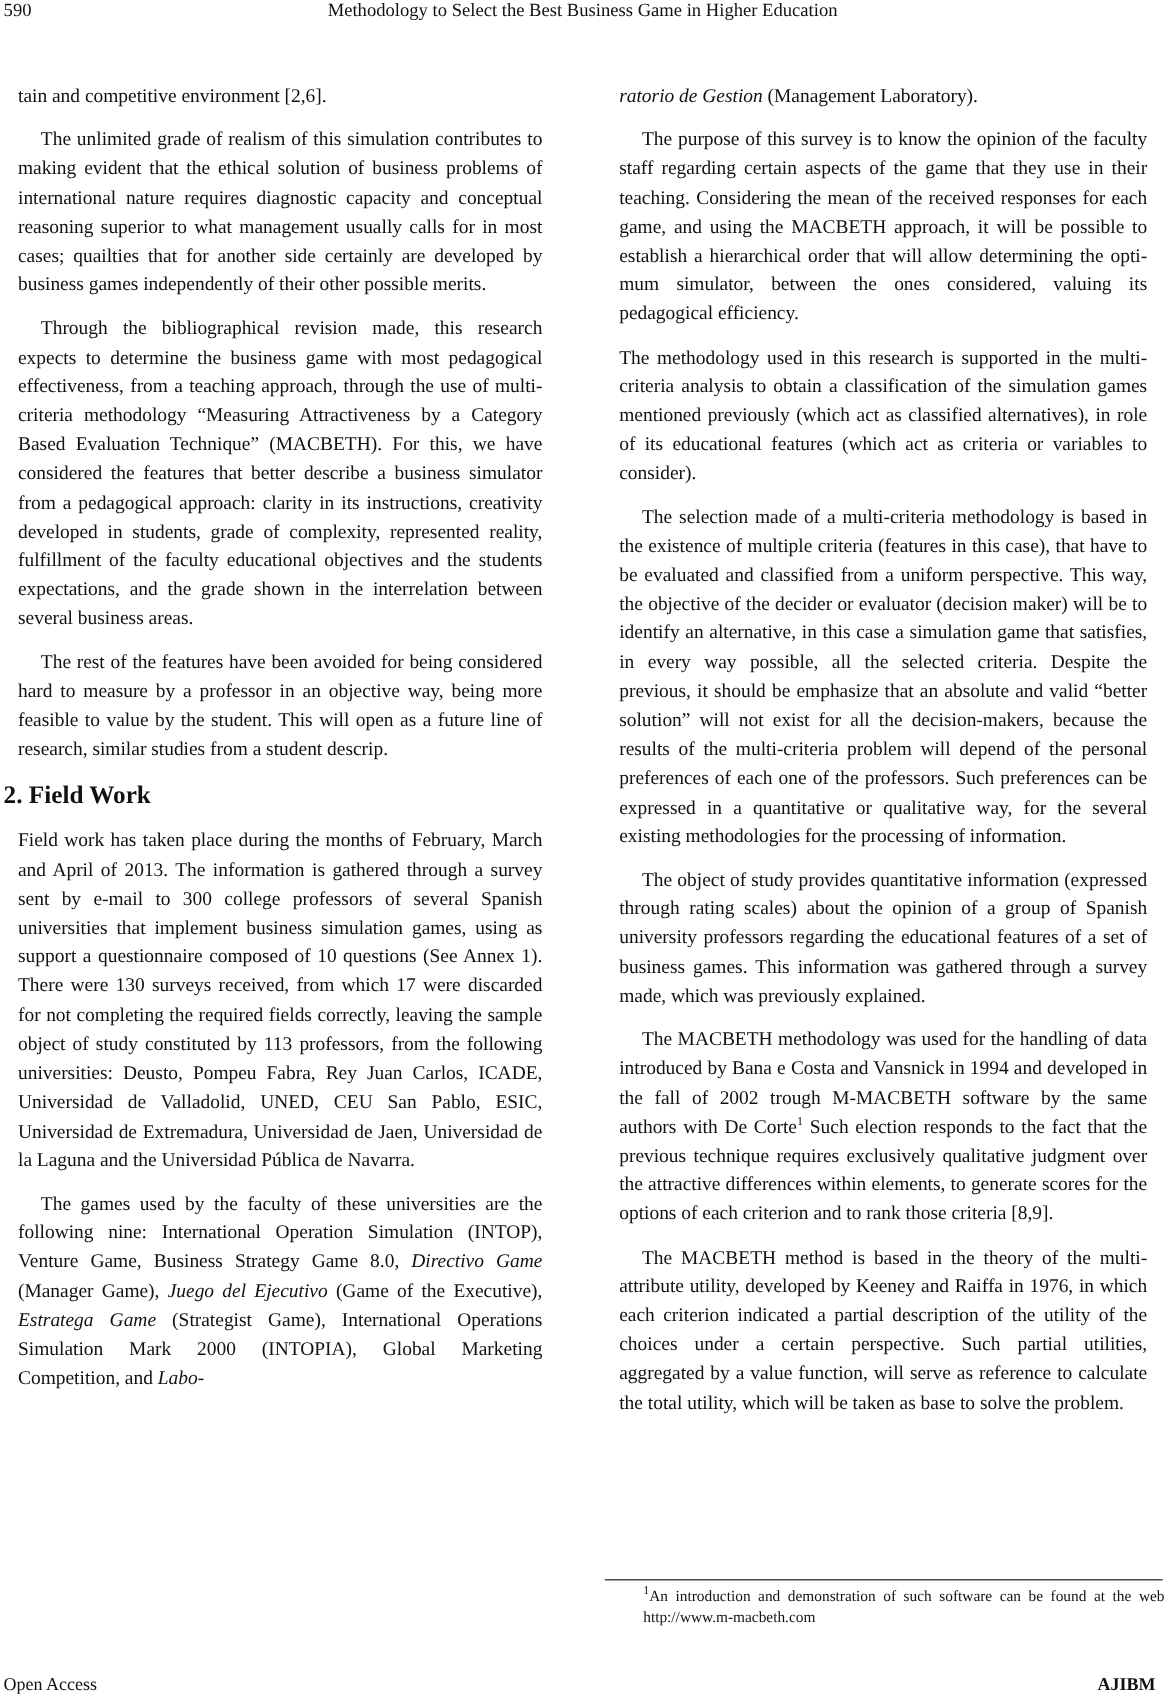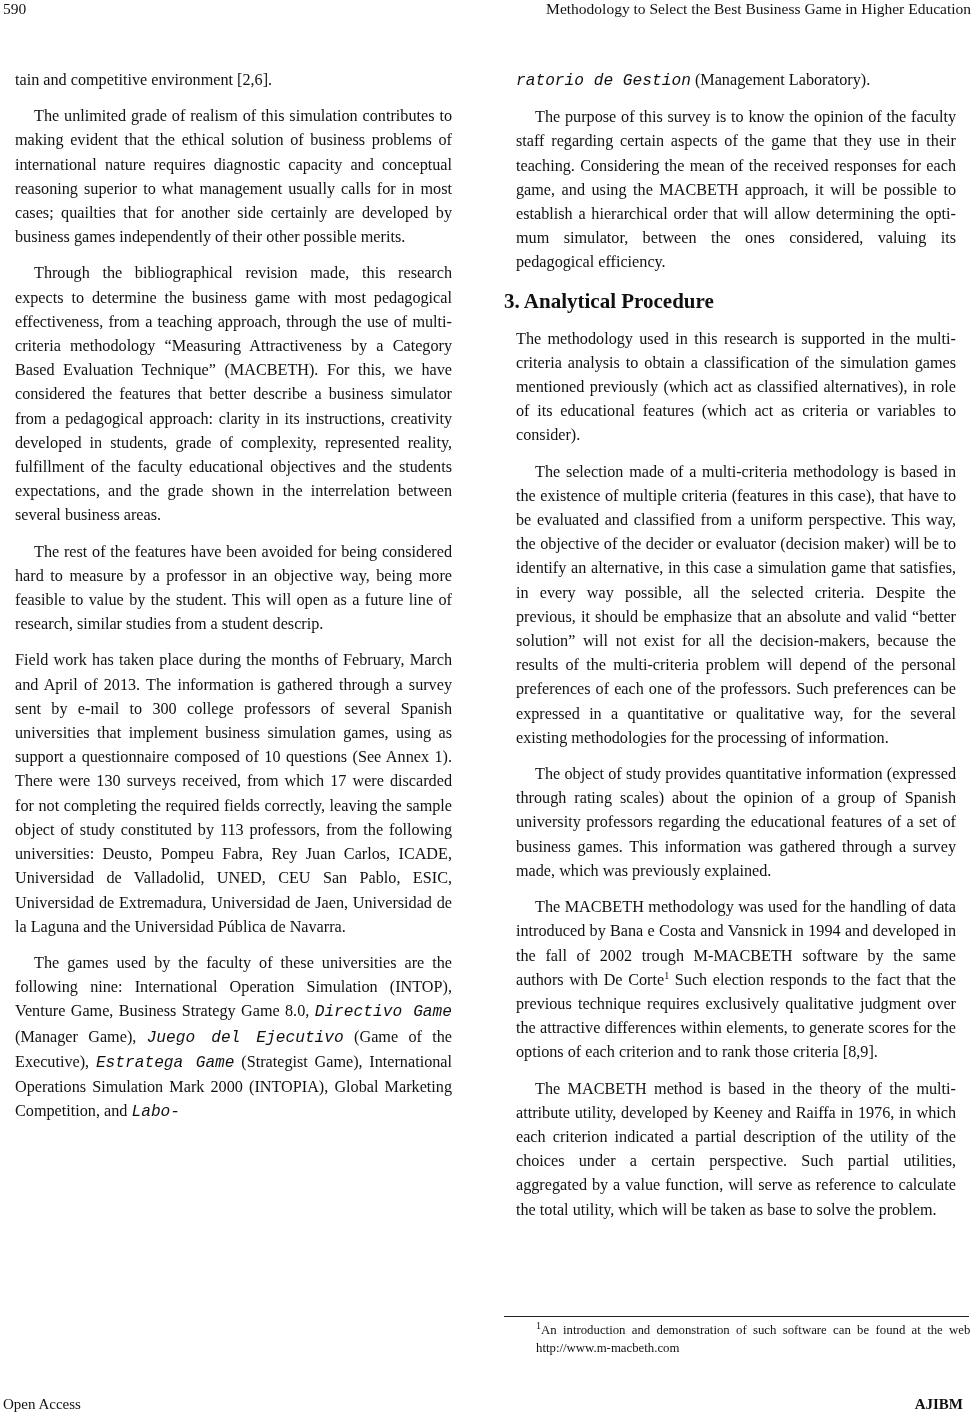--- a/index.html
+++ b/index.html
@@ -5,35 +5,35 @@
   html, body { margin: 0; padding: 0; background: #ffffff; }
   body {
     width: 971px; height: 1414px; position: relative; overflow: hidden;
     font-family: "Liberation Serif", serif; color: #111111;
   }
   .running-head {
     position: absolute; top: 0; left: 0; width: 971px; height: 22px;
     font-size: 15.5px; line-height: 18px;
   }
   .running-head .page-num { position: absolute; left: 3px; top: 0; }
-  .running-head .title { position: absolute; left: 0; right: 0; top: 0; text-align: right; }
+  .running-head .title { position: absolute; left: 0; right: 0; top: 0; text-align: center; }
 
   .col {
     position: absolute; top: 56px; font-size: 16.2px; line-height: 24.2px;
     text-align: justify; hyphens: manual;
   }
   .col-left { left: 3px; width: 461px; }
   .col-right { left: 504px; width: 464px; }
   .col p { margin: 12px; }
   .col p.indent { text-indent: 19px; }
   .col p.sp { margin-top: 6px; }
   .col h2 {
     font-size: 21px; font-weight: bold; margin: 12px 0 6px 0; line-height: 28px;
   }
-  .col i { font-style: italic; font-family: Liberation Mono, monospace; }
+  .col i { font-style: italic; }
   sup { font-size: 10px; line-height: 0; vertical-align: super; }
 
   .footnote-rule {
     position: absolute; left: 504px; width: 465px; top: 1316px; height: 0;
     border-top: 1.3px solid #222;
   }
   .footnote {
     position: absolute; left: 536px; width: 462px; top: 1322px;
     font-size: 12.8px; line-height: 17.5px; text-align: justify;
   }
@@ -50,28 +50,28 @@
 <div class="running-head">
   <span class="page-num">590</span>
   <span class="title">Methodology to Select the Best Business Game in Higher Education</span>
 </div>
 
 <div class="col col-left">
   <p>tain and competitive environment [2,6].</p>
   <p class="indent sp">The unlimited grade of realism of this simulation con­tributes to making evident that the ethical solution of business problems of international nature requires diag­nostic capacity and conceptual reasoning superior to what management usually calls for in most cases; quail­ties that for another side certainly are developed by business games independently of their other possible me­rits.</p>
   <p class="indent sp">Through the bibliographical revision made, this re­search expects to determine the business game with most pedagogical effectiveness, from a teaching approach, through the use of multi-criteria methodology “Measur­ing Attractiveness by a Category Based Evaluation Tech­nique” (MACBETH). For this, we have considered the features that better describe a business simulator from a pedagogical approach: clarity in its instructions, creativ­ity developed in students, grade of complexity, repre­sented reality, fulfillment of the faculty educational ob­jectives and the students expectations, and the grade shown in the interrelation between several business ar­eas.</p>
   <p class="indent sp">The rest of the features have been avoided for being considered hard to measure by a professor in an objective way, being more feasible to value by the student. This will open as a future line of research, similar studies from a student descrip.</p>
+  <h2>2. Field Work</h2>
   <p>Field work has taken place during the months of Febru­ary, March and April of 2013. The information is gath­ered through a survey sent by e-mail to 300 college pro­fessors of several Spanish universities that implement business simulation games, using as support a question­naire composed of 10 questions (See Annex 1). There were 130 surveys received, from which 17 were dis­carded for not completing the required fields correctly, leaving the sample object of study constituted by 113 professors, from the following universities: Deusto, Pompeu Fabra, Rey Juan Carlos, ICADE, Universidad de Valladolid, UNED, CEU San Pablo, ESIC, Universidad de Extremadura, Universidad de Jaen, Universidad de la Laguna and the Universidad Pública de Navarra.</p>
   <p class="indent sp"><span>The games used by the faculty of these universities are the following nine: International Operation Simulation (INTOP), Venture Game, Business Strategy Game 8.0, </span><i>Directivo Game</i><span> (Manager Game), </span><i>Juego del Ejecutivo</i><span> (Game of the Executive), </span><i>Estratega Game</i><span> (Strategist Game), International Operations Simulation Mark 2000 (INTOPIA), Global Marketing Competition, and </span><i>Labo-</i></p>
 </div>
 
 <div class="col col-right">
   <p><i>ratorio de Gestion</i><span> (Management Laboratory).</span></p>
   <p class="indent sp">The purpose of this survey is to know the opinion of the faculty staff regarding certain aspects of the game that they use in their teaching. Considering the mean of the received responses for each game, and using the MACBETH approach, it will be possible to establish a hierarchical order that will allow determining the opti­mum simulator, between the ones considered, valuing its pedagogical efficiency.</p>
-  <h2>3. Analytical Procedure</h2>
   <p>The methodology used in this research is supported in the multi-criteria analysis to obtain a classification of the simulation games mentioned previously (which act as classified alternatives), in role of its educational features (which act as criteria or variables to consider).</p>
   <p class="indent sp">The selection made of a multi-criteria methodology is based in the existence of multiple criteria (features in this case), that have to be evaluated and classified from a uniform perspective. This way, the objective of the de­cider or evaluator (decision maker) will be to identify an alternative, in this case a simulation game that satisfies, in every way possible, all the selected criteria. Despite the previous, it should be emphasize that an absolute and valid “better solution” will not exist for all the decision-makers, because the results of the multi-criteria problem will depend of the personal preferences of each one of the professors. Such preferences can be expressed in a quantitative or qualitative way, for the several existing methodologies for the processing of information.</p>
   <p class="indent sp">The object of study provides quantitative information (expressed through rating scales) about the opinion of a group of Spanish university professors regarding the educational features of a set of business games. This in­formation was gathered through a survey made, which was previously explained.</p>
   <p class="indent sp"><span>The MACBETH methodology was used for the han­dling of data introduced by Bana e Costa and Vansnick in 1994 and developed in the fall of 2002 trough M-MACBETH software by the same authors with De Corte</span><sup>1</sup><span> Such election responds to the fact that the previous tech­nique requires exclusively qualitative judgment over the attractive differences within elements, to generate scores for the options of each criterion and to rank those criteria [8,9].</span></p>
   <p class="indent sp">The MACBETH method is based in the theory of the multi-attribute utility, developed by Keeney and Raiffa in 1976, in which each criterion indicated a partial descrip­tion of the utility of the choices under a certain perspec­tive. Such partial utilities, aggregated by a value function, will serve as reference to calculate the total utility, which will be taken as base to solve the problem.</p>
 </div>
 
 <div class="footnote-rule"></div>
 <div class="footnote">
   <sup>1</sup><span>An introduction and demonstration of such software can be found at the web site: http://www.m-macbeth.com</span>

